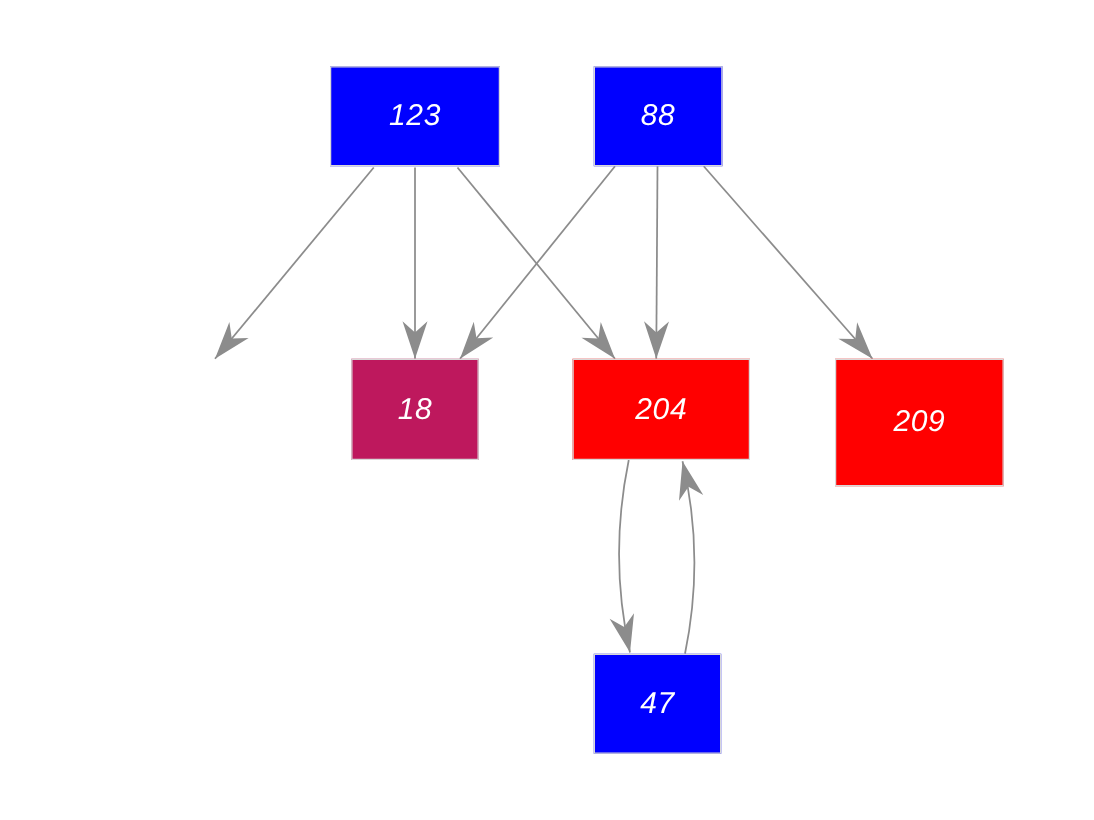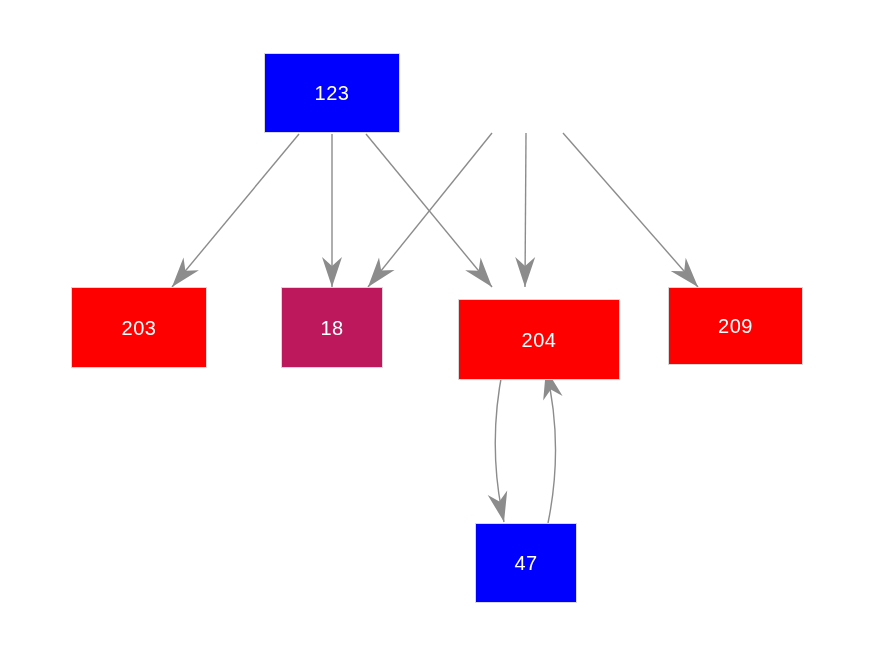--- a/index.html
+++ b/index.html
@@ -22,23 +22,24 @@
   #node-layer { position: absolute; left: 0; top: 0; width: 100%; height: 100%; }
   .node {
     position: absolute;
     display: flex; align-items: center; justify-content: center;
     box-sizing: border-box;
     border: 1px solid #d8d8d8;
     cursor: pointer;
     user-select: none;
   }
   .node span {
-    font-size: 20px;
+    font-size: 24px;
     line-height: 1;
     letter-spacing: 0.5px;
+    font-style: italic;
   }
 </style>
 </head>
 <body>
 
 <div class="canvas">
   <svg id="edge-layer" width="875" height="656" viewBox="0 0 875 656" xmlns="http://www.w3.org/2000/svg">
       <path d="M 299 134 L 172 287" fill="none" stroke="#8c8c8c" stroke-width="1.4"></path>
       <polygon points="172.0,287.0 183.5,257.5 185.4,270.8 198.9,270.3" fill="#8c8c8c"></polygon>
       <path d="M 332 134 L 332 287" fill="none" stroke="#8c8c8c" stroke-width="1.4"></path>
@@ -53,29 +54,29 @@
       <polygon points="698.0,287.0 670.7,271.0 684.2,271.2 685.7,257.8" fill="#8c8c8c"></polygon>
       <path d="M 503 368 Q 487 446 504 522" fill="none" stroke="#8c8c8c" stroke-width="1.4"></path>
       <polygon points="504.0,522.0 487.7,494.9 499.4,501.5 507.2,490.5" fill="#8c8c8c"></polygon>
       <path d="M 548 523 Q 564 445 546 369" fill="none" stroke="#8c8c8c" stroke-width="1.4"></path>
       <polygon points="546.0,369.0 562.6,395.9 550.8,389.4 543.2,400.5" fill="#8c8c8c"></polygon>
     </svg>
   <div id="node-layer">
       <div class="node" style="left: 264px; top: 53px; width: 136px; height: 80px; background: rgb(0, 0, 255); border-color: rgb(216, 216, 216);">
         <span style="color: rgb(255, 255, 255);">123</span>
       </div>
-      <div class="node" style="left: 71px; top: 287px; width: 136px; height: 81px; background: rgb(255, 0, 0); border-color: rgb(216, 216, 216);">
-        <span style="color: rgb(255, 255, 255);">203</span>
+      <div class="node" style="left: 475px; top: 53px; width: 103px; height: 80px; background: rgb(0, 0, 255); border-color: rgb(216, 216, 216);">
+        <span style="color: rgb(255, 255, 255);">88</span>
       </div>
       <div class="node" style="left: 281px; top: 287px; width: 102px; height: 81px; background: #be185d; border-color: rgb(216, 216, 216);">
         <span style="color: rgb(255, 255, 255);">18</span>
       </div>
-      <div class="node" style="left: 458px; top: 287px; width: 162px; height: 81px; background: rgb(255, 0, 0); border-color: rgb(216, 216, 216); margin-top: 12px;">
+      <div class="node" style="left: 458px; top: 287px; width: 142px; height: 81px; background: rgb(255, 0, 0); border-color: rgb(216, 216, 216);">
         <span style="color: rgb(255, 255, 255);">204</span>
       </div>
-      <div class="node" style="left: 668px; top: 287px; width: 135px; height: 78px; background: rgb(255, 0, 0); border-color: rgb(216, 216, 216);">
+      <div class="node" style="left: 668px; top: 287px; width: 135px; height: 102px; background: rgb(255, 0, 0); border-color: rgb(216, 216, 216);">
         <span style="color: rgb(255, 255, 255);">209</span>
       </div>
       <div class="node" style="left: 475px; top: 523px; width: 102px; height: 80px; background: rgb(0, 0, 255); border-color: rgb(216, 216, 216);">
         <span style="color: rgb(255, 255, 255);">47</span>
       </div>
     </div>
 </div>
 
 </body></html>

